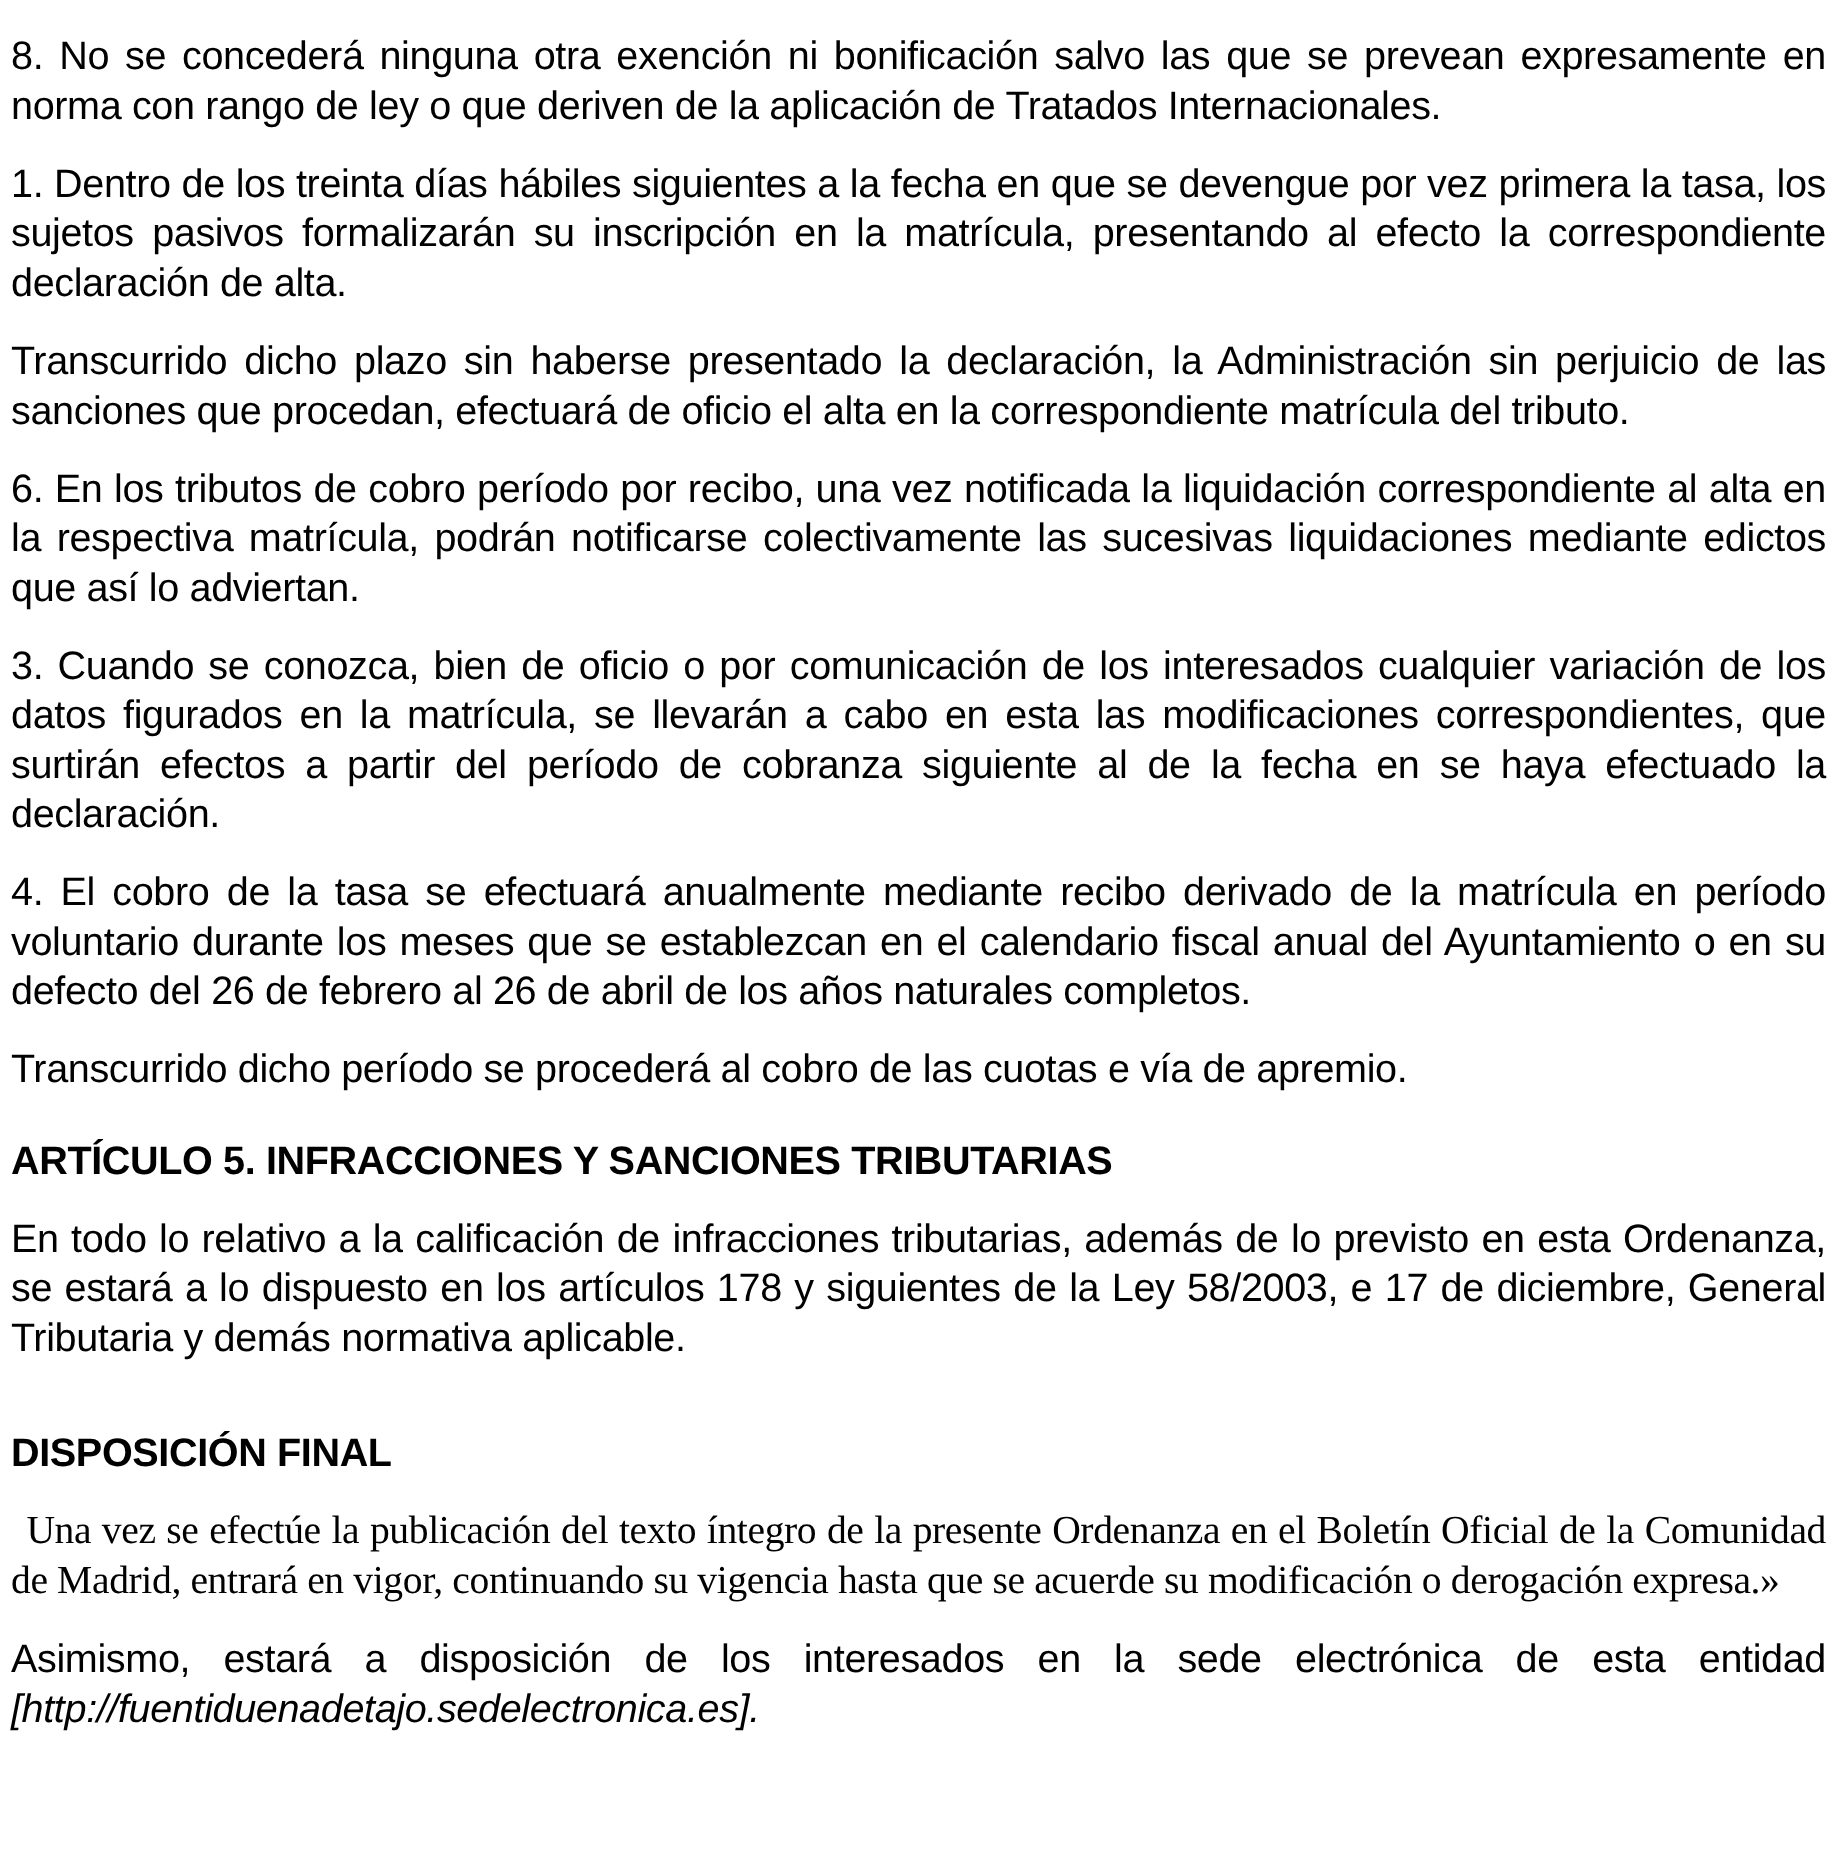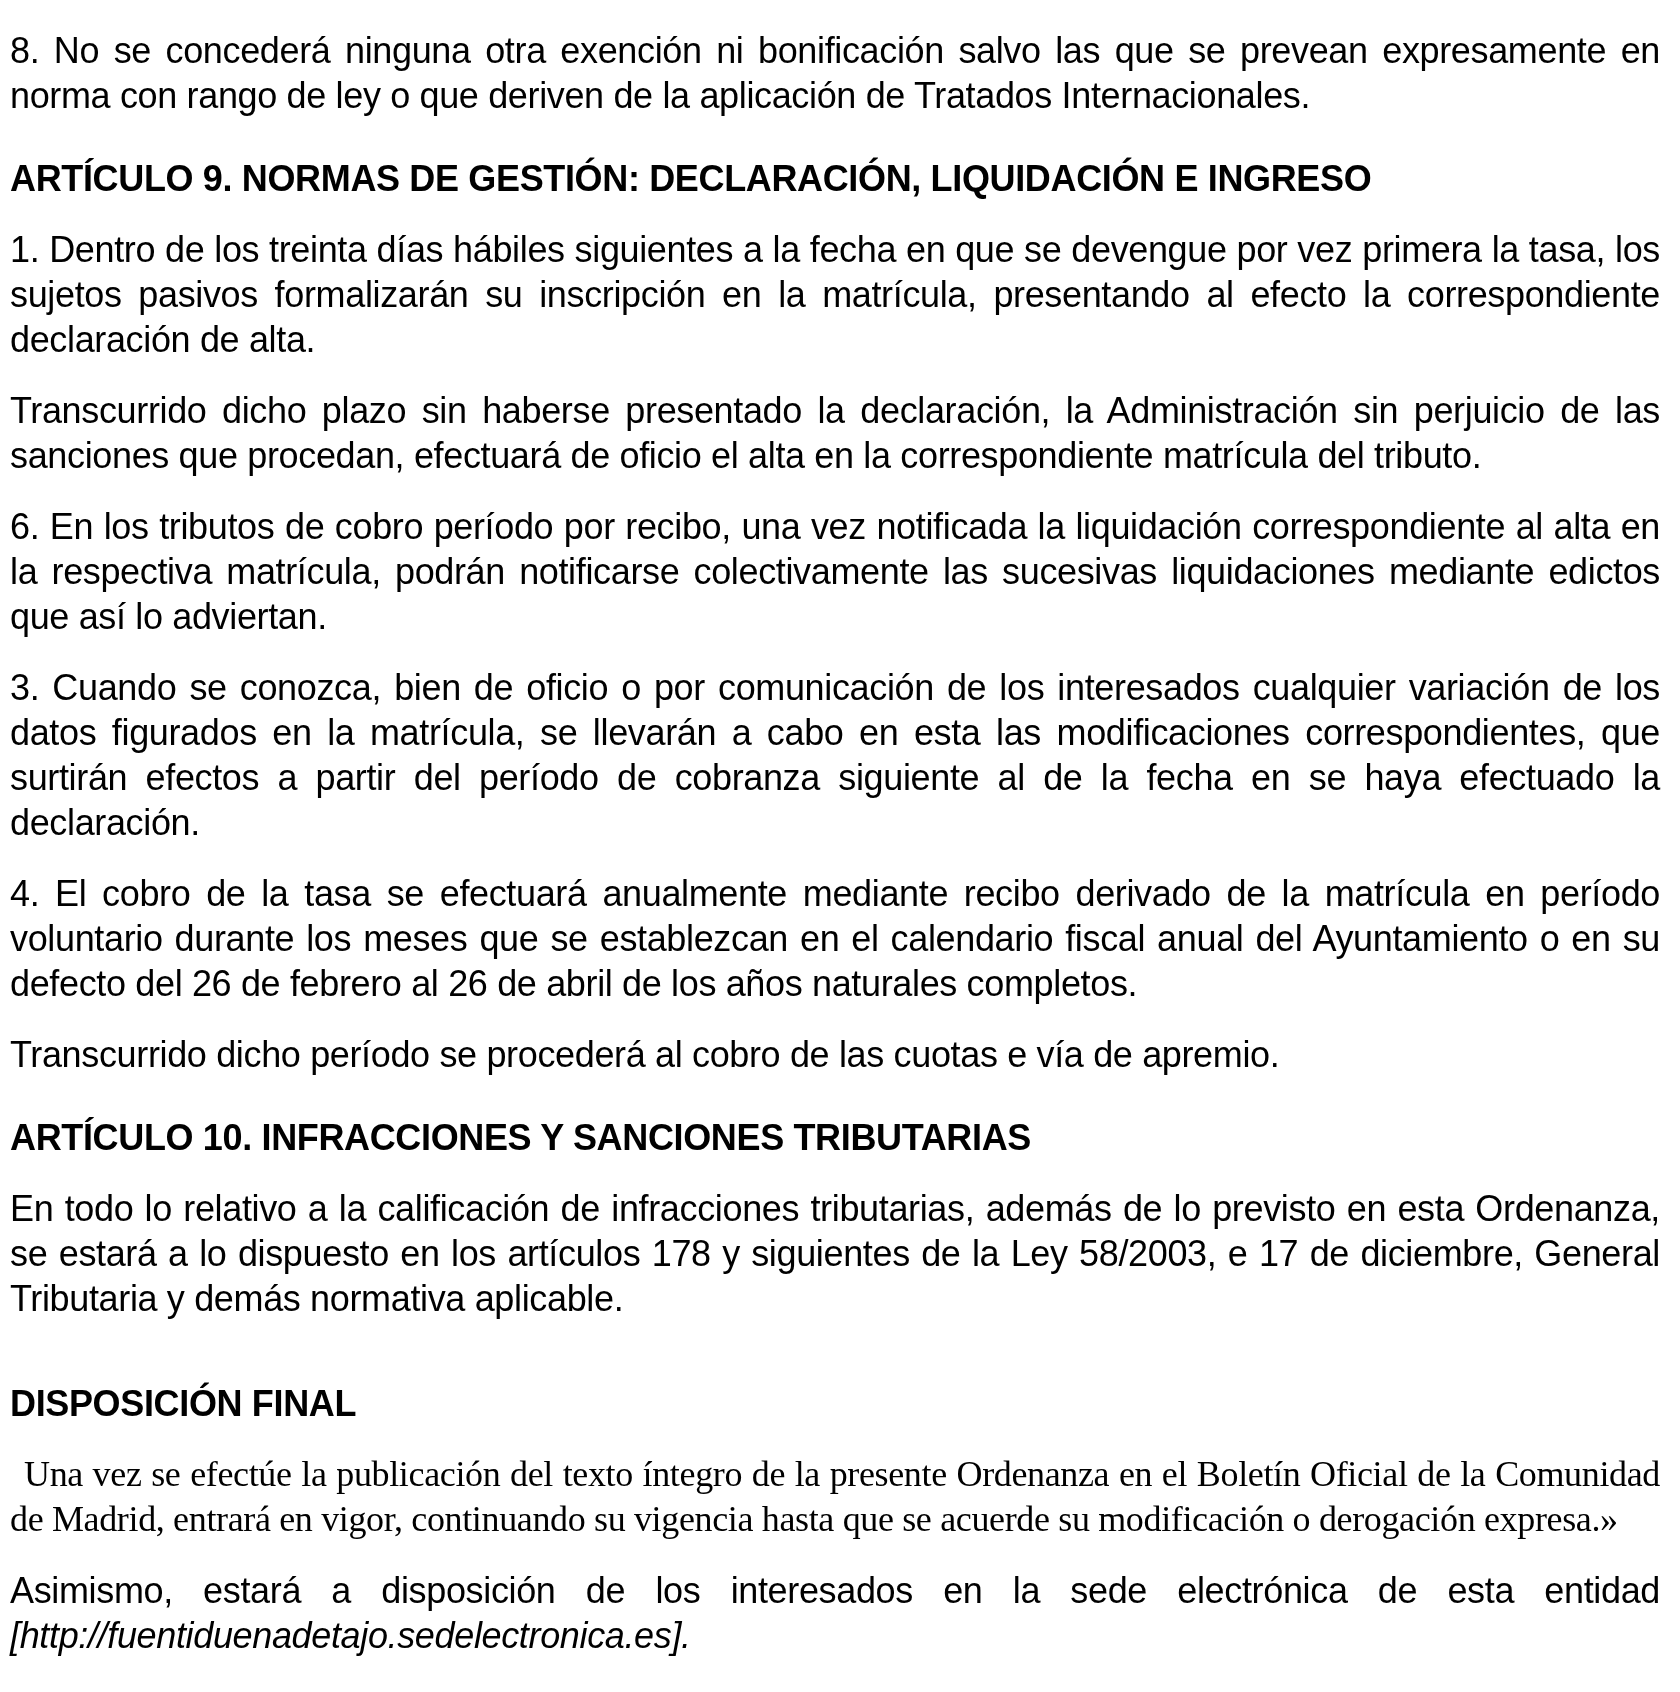--- a/index.html
+++ b/index.html
@@ -47,35 +47,34 @@
     font-style: italic;
   }
 </style>
 </head>
 <body>
 
 <div class="page">
 
   <p class="para">8. No se concederá ninguna otra exención ni bonificación salvo las que se prevean expresamente en norma con rango de ley o que deriven de la aplicación de Tratados Internacionales.</p>
 
-  <h2 class="heading">ARTÍCULO 9. NORMAS DE GESTIÓN: DECLARACIÓN, LIQUIDACIÓN E INGRESO</h2>
 
   <p class="para">1. Dentro de los treinta días hábiles siguientes a la fecha en que se devengue por vez primera la tasa, los sujetos pasivos formalizarán su inscripción en la matrícula, presentando al efecto la correspondiente declaración de alta.</p>
 
   <p class="para">Transcurrido dicho plazo sin haberse presentado la declaración, la Administración sin perjuicio de las sanciones que procedan, efectuará de oficio el alta en la correspondiente matrícula del tributo.</p>
 
   <p class="para">6. En los tributos de cobro período por recibo, una vez notificada la liquidación correspondiente al alta en la respectiva matrícula, podrán notificarse colectivamente las sucesivas liquidaciones mediante edictos que así lo adviertan.</p>
 
   <p class="para">3. Cuando se conozca, bien de oficio o por comunicación de los interesados cualquier variación de los datos figurados en la matrícula, se llevarán a cabo en esta las modificaciones correspondientes, que surtirán efectos a partir del período de cobranza siguiente al de la fecha en se haya efectuado la declaración.</p>
 
   <p class="para">4. El cobro de la tasa se efectuará anualmente mediante recibo derivado de la matrícula en período voluntario durante los meses que se establezcan en el calendario fiscal anual del Ayuntamiento o en su defecto del 26 de febrero al 26 de abril de los años naturales completos.</p>
 
   <p class="para">Transcurrido dicho período se procederá al cobro de las cuotas e vía de apremio.</p>
 
-  <h2 class="heading">ARTÍCULO 10. INFRACCIONES Y SANCIONES TRIBUTARIAS</h2>
+  <h2 class="heading">ARTÍCULO 5. INFRACCIONES Y SANCIONES TRIBUTARIAS</h2>
 
   <p class="para">En todo lo relativo a la calificación de infracciones tributarias, además de lo previsto en esta Ordenanza, se estará a lo dispuesto en los artículos 178 y siguientes de la Ley 58/2003, e 17 de diciembre, General Tributaria y demás normativa aplicable.</p>
 
   <h2 class="heading heading-extra-space">DISPOSICIÓN FINAL</h2>
 
   <p class="para indent">Una vez se efectúe la publicación del texto íntegro de la presente Ordenanza en el Boletín Oficial de la Comunidad de Madrid, entrará en vigor, continuando su vigencia hasta que se acuerde su modificación o derogación expresa.»</p>
 
   <p class="para"><span>Asimismo, estará a disposición de los interesados en la sede electrónica de esta entidad </span><span class="italic">[http://fuentiduenadetajo.sedelectronica.es].</span></p>
 
 </div>

